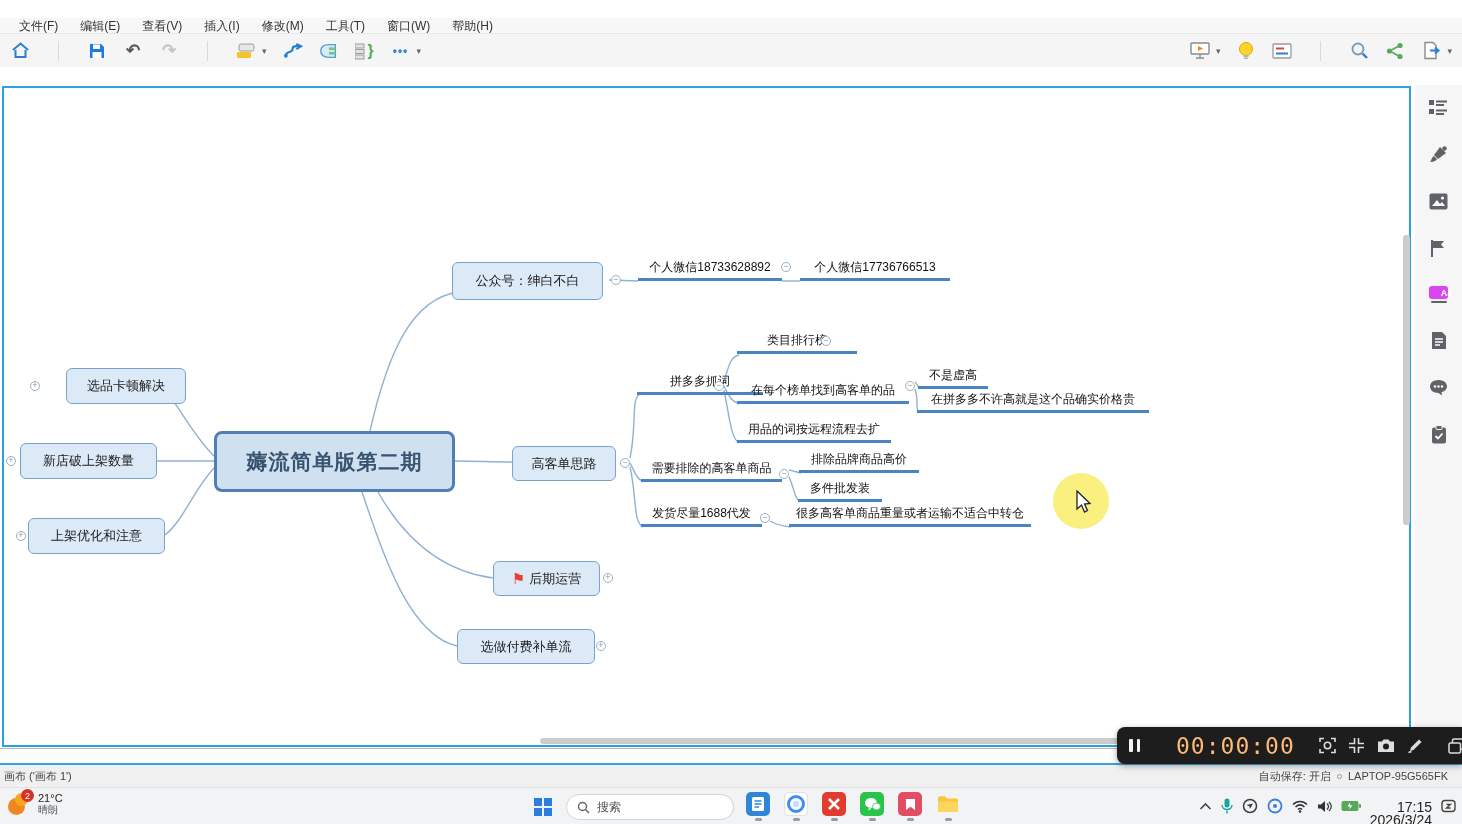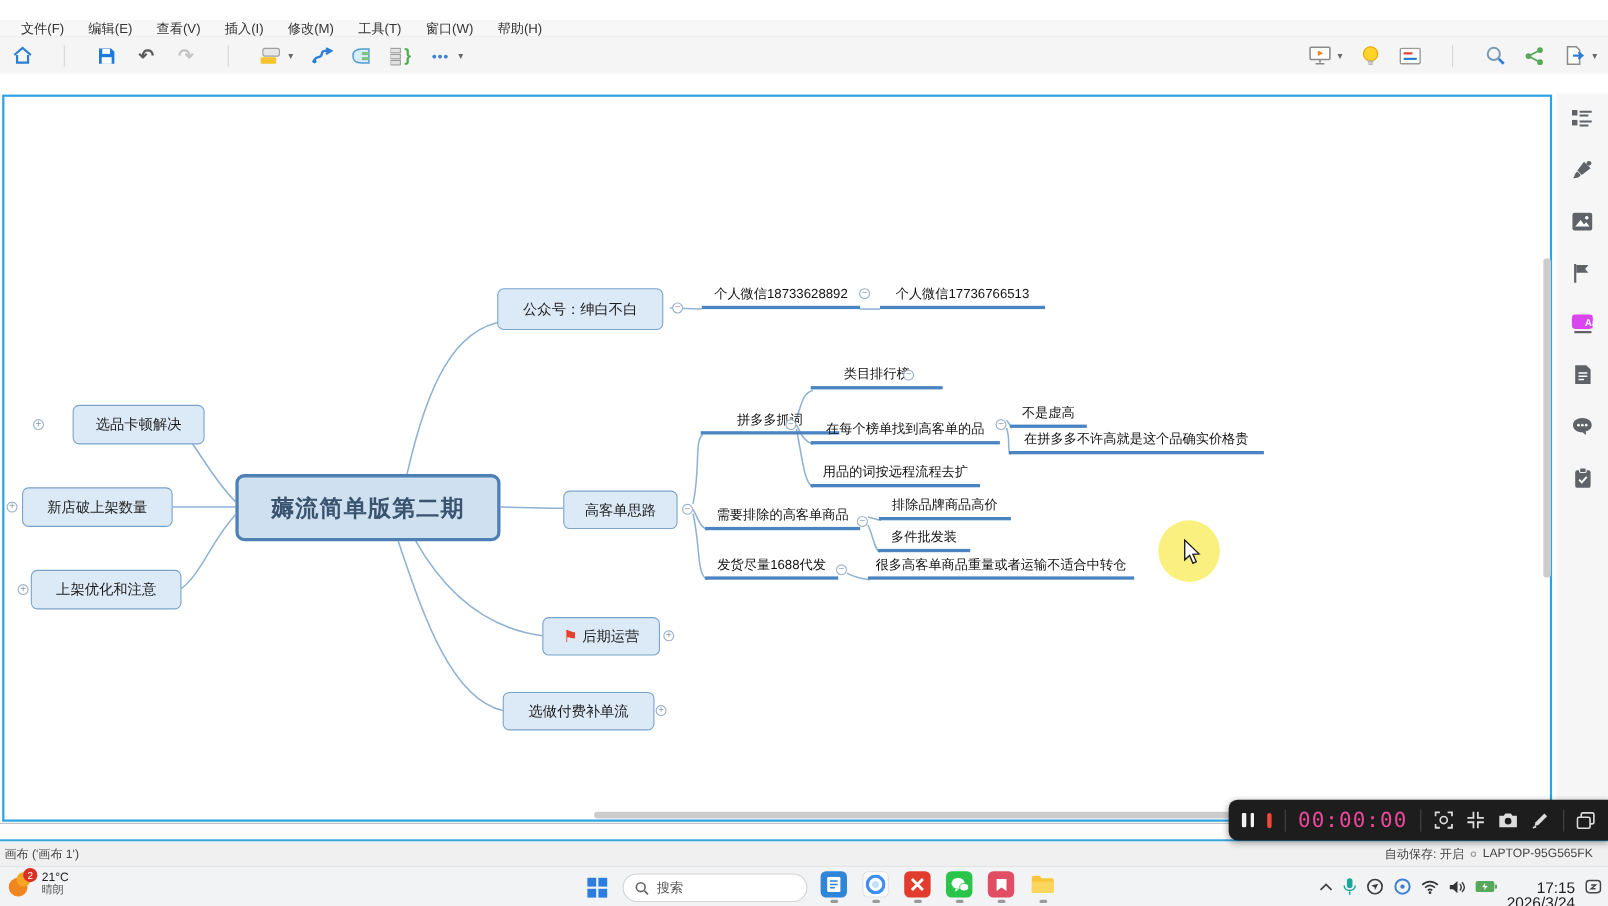--- a/index.html
+++ b/index.html
@@ -91,21 +91,21 @@
   .run-dash { width:7px; height:2.5px; border-radius:2px; background:#9a9a9a; margin-top:2px; }
   .tray { position:absolute; right:6px; top:3px; display:flex; align-items:center; gap:9px; height:30px; }
   .clock { text-align:right; font-size:14px; color:#222; line-height:13px;margin-top:16px; }
 
   
   .recbar { position:absolute; left:1117px; top:727px; width:345px; height:37px; background:#1d1d1d; border-radius:8px 0 0 8px; display:flex; align-items:center; padding:0 12px; gap:12px; z-index:20; box-shadow:0 2px 6px rgba(0,0,0,.35); }
   .rec-pause { display:flex; gap:4px; }
   .rec-pause span { width:3.5px; height:13px; background:#f2f2f2; border-radius:1px; }
   .rec-stop { width:14px; height:14px; background:#f2483b; border-radius:3px; }
   .rec-sep { width:1px; height:20px; background:#454545; }
-  .rec-timer { font-family:"DejaVu Sans Mono",monospace; font-size:19px; color:#ec4899; letter-spacing:1px; }
+  .rec-timer { font-family:"DejaVu Sans Mono",monospace; font-size:23px; color:#fdba74; letter-spacing:1px; }
   .rec-ico { width:18px; height:18px; display:flex; align-items:center; justify-content:center; }
 </style>
 </head>
 <body>
 
 <div class="screen">
 
 
   <div class="menubar">
     <span class="menu-item">文件(F)</span>

